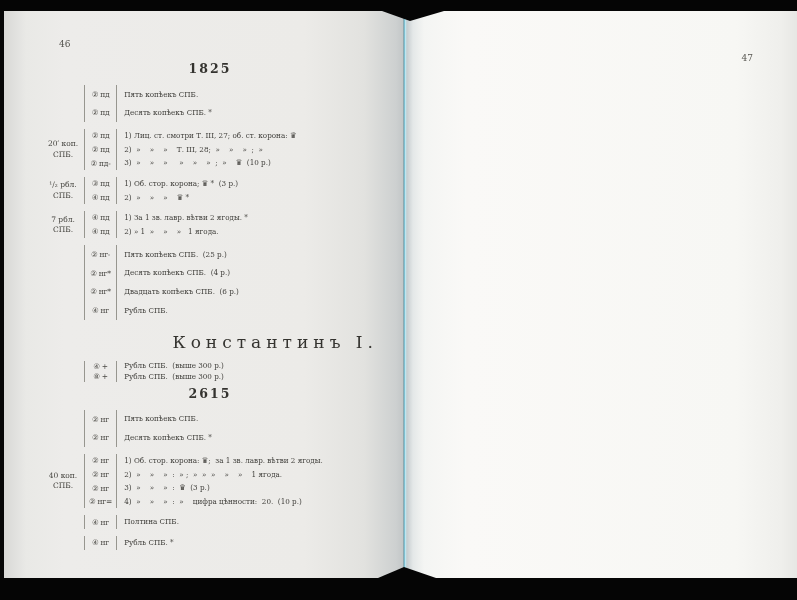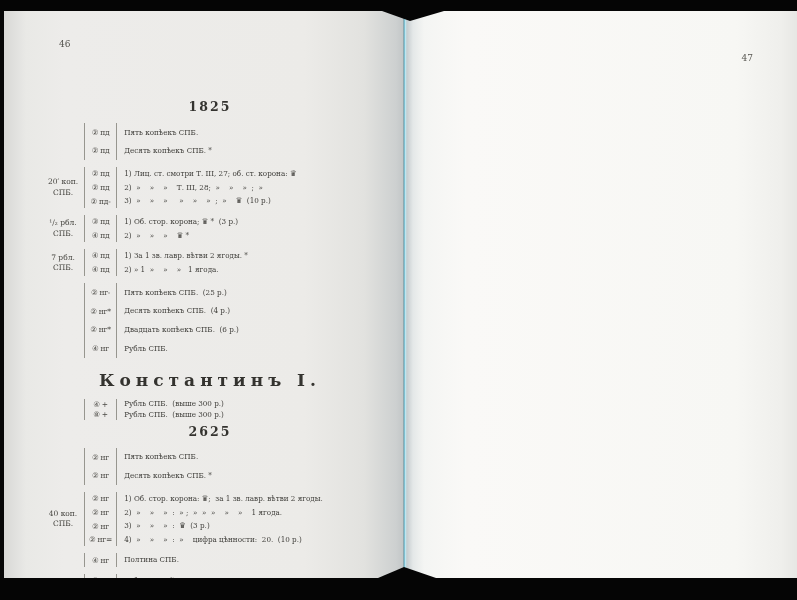--- a/index.html
+++ b/index.html
@@ -16,24 +16,24 @@
     background:linear-gradient(90deg,#c2c9cc 0px,#e4e8e8 7px,#f4f5f3 18px,#faf9f7 60px,#f7f7f4 330px,#efefec 375px,#e7e7e4 391px);}
   .gutterline{position:absolute;top:0;bottom:0;left:403px;width:4px;
     background:linear-gradient(90deg,rgba(60,80,88,.35),#79c6da 45%,#bfe8f2 60%,rgba(255,255,255,0));}
   .notch{position:absolute;width:0;height:0;}
   .notch.nt{top:0;left:382px;border-left:28px solid transparent;border-right:34px solid transparent;border-top:10px solid #050505;}
   .notch.nb{bottom:0;left:378px;border-left:26px solid transparent;border-right:32px solid transparent;border-bottom:11px solid #050505;}
   .pagenum{position:absolute;font-size:9px;color:#55544f;}
   .pn-left{left:55px;top:28px;}
   .pn-right{right:44px;top:42px;}
   .content{position:absolute;}
-  .content-left{left:38px;top:48px;width:336px;margin-top:38px;}
+  .content-left{left:38px;top:48px;width:336px;}
   .h{text-align:center;color:#34332f;}
   .h-year{font-weight:bold;font-size:12.5px;letter-spacing:2px;margin:2px 0 9px;}
-  .h-ruler{font-weight:bold;font-size:17px;letter-spacing:5px;margin:12px 0 9px;}
+  .h-ruler{font-weight:normal;font-size:17px;letter-spacing:5px;margin:12px 0 9px;text-align:right;}
   .group{display:flex;margin-bottom:7px;}
   .glabel{width:42px;min-width:42px;font-size:7.5px;text-align:center;display:flex;flex-direction:column;
           justify-content:center;white-space:pre-line;line-height:1.35;color:#45443f;}
   .grows{flex:1;}
   .row{display:flex;align-items:stretch;}
   .mk{width:31px;min-width:31px;border-left:1px solid #97968f;border-right:1px solid #97968f;
       font-size:7.5px;color:#4a4944;display:flex;align-items:center;justify-content:center;
       white-space:nowrap;letter-spacing:-0.3px;}
   .tx{padding-left:8px;font-size:7.8px;white-space:pre;display:flex;align-items:center;
       transform:scaleX(0.9);transform-origin:0 50%;line-height:1.2;}
@@ -139,21 +139,21 @@
               <div class="row">
                 <div class="mk">④ +</div>
                 <div class="tx">Рубль СПБ.  (выше 300 р.)</div>
               </div>
               <div class="row">
                 <div class="mk">⑧ +</div>
                 <div class="tx">Рубль СПБ.  (выше 300 р.)</div>
               </div>
             </div>
           </div>
-          <div class="h h-year">2625</div>
+          <div class="h h-year">2615</div>
           <div class="group sp-w">
             <div class="glabel"></div>
             <div class="grows">
               <div class="row">
                 <div class="mk">② нг</div>
                 <div class="tx">Пять копѣекъ СПБ.</div>
               </div>
               <div class="row">
                 <div class="mk">② нг</div>
                 <div class="tx">Десять копѣекъ СПБ. *</div>

